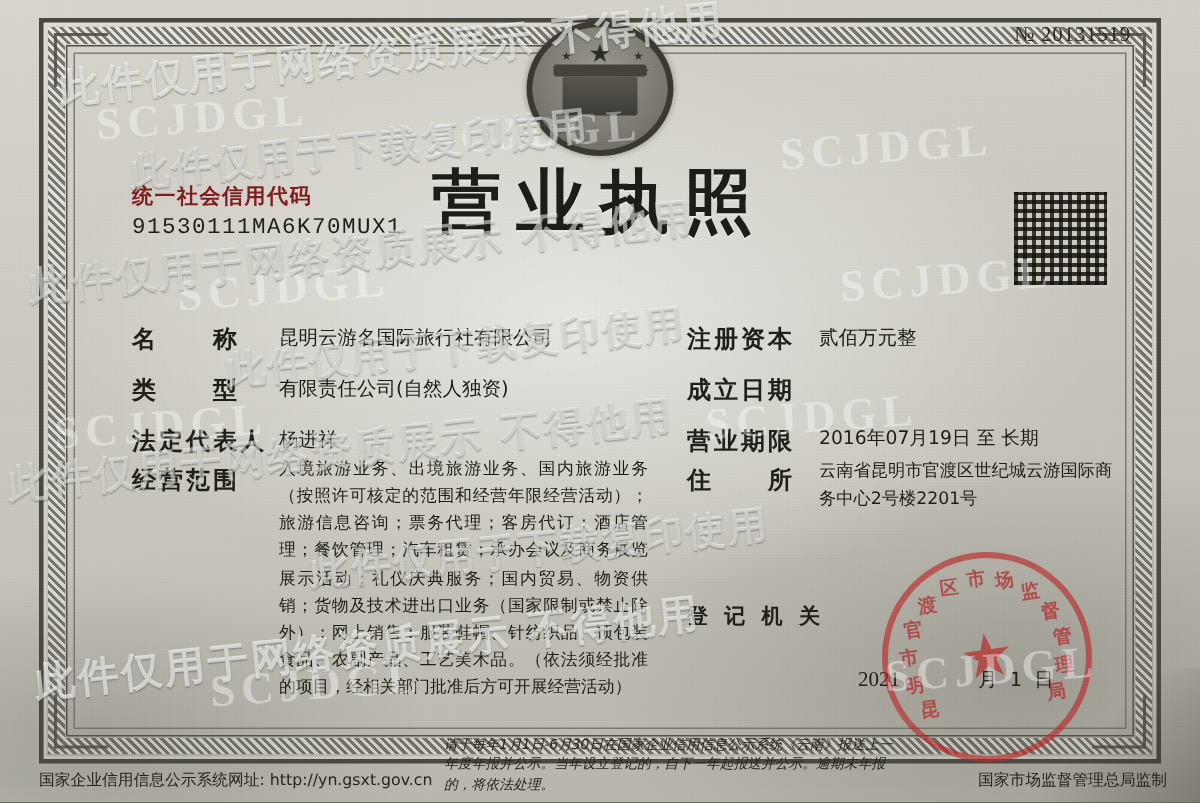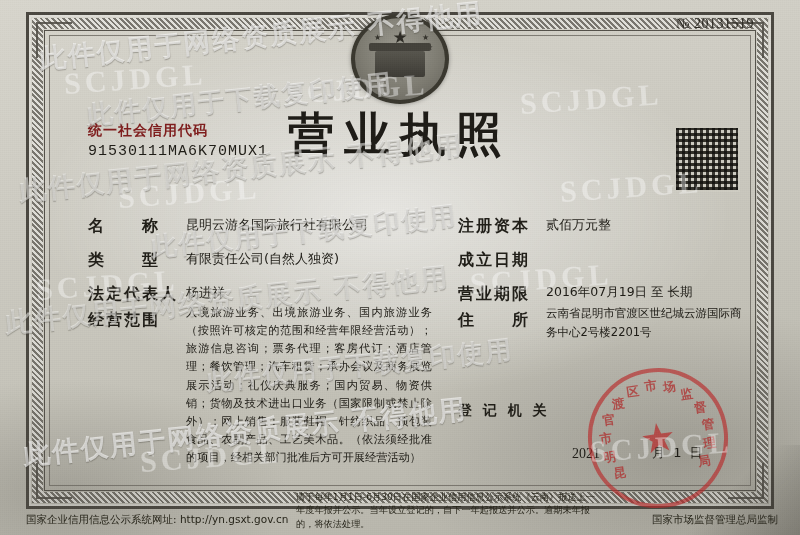--- a/index.html
+++ b/index.html
@@ -312,20 +312,21 @@
     color: #262419;
   }
   .foot-mid {
     position: absolute;
     left: 296px;
     bottom: 4px;
     width: 300px;
     font-size: 9.2px;
     line-height: 1.5;
     color: #262419;
+    font-style: italic;
   }
   .foot-right {
     position: absolute;
     right: 22px;
     bottom: 8px;
     font-size: 10.5px;
     color: #262419;
   }
 
   

